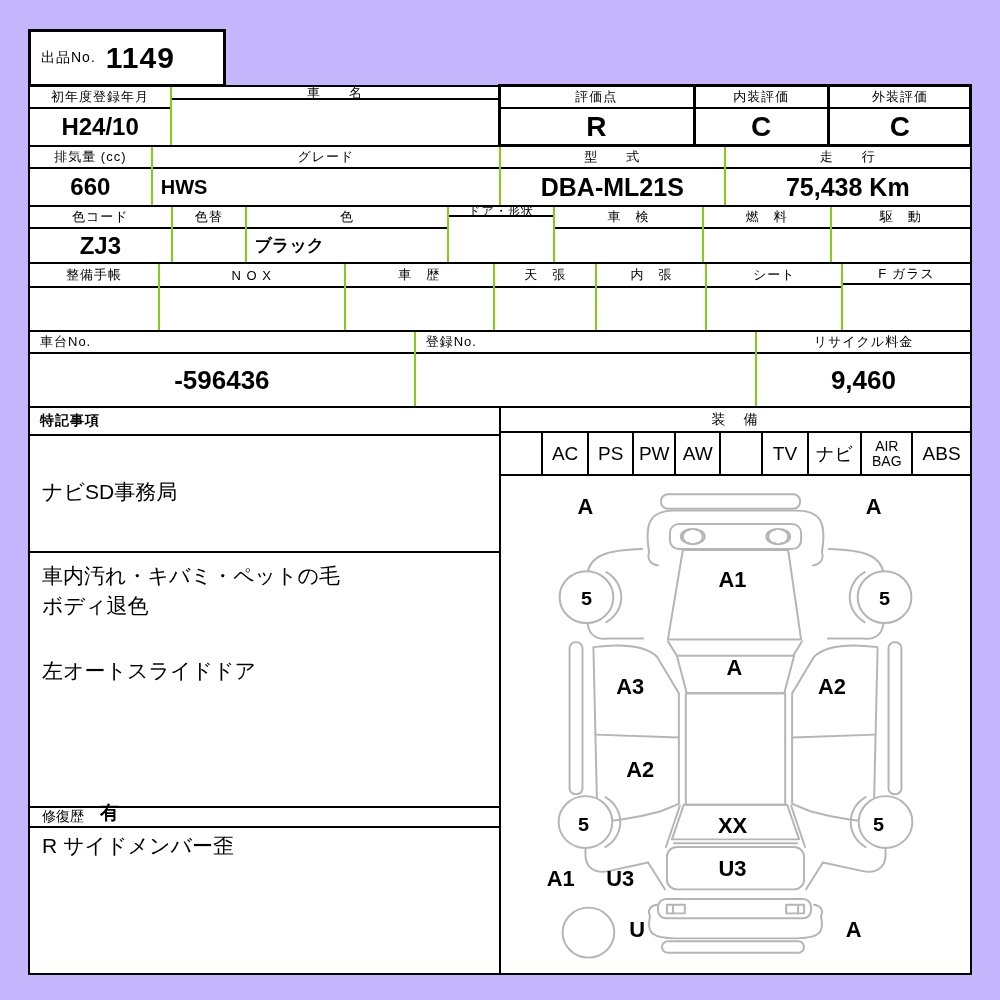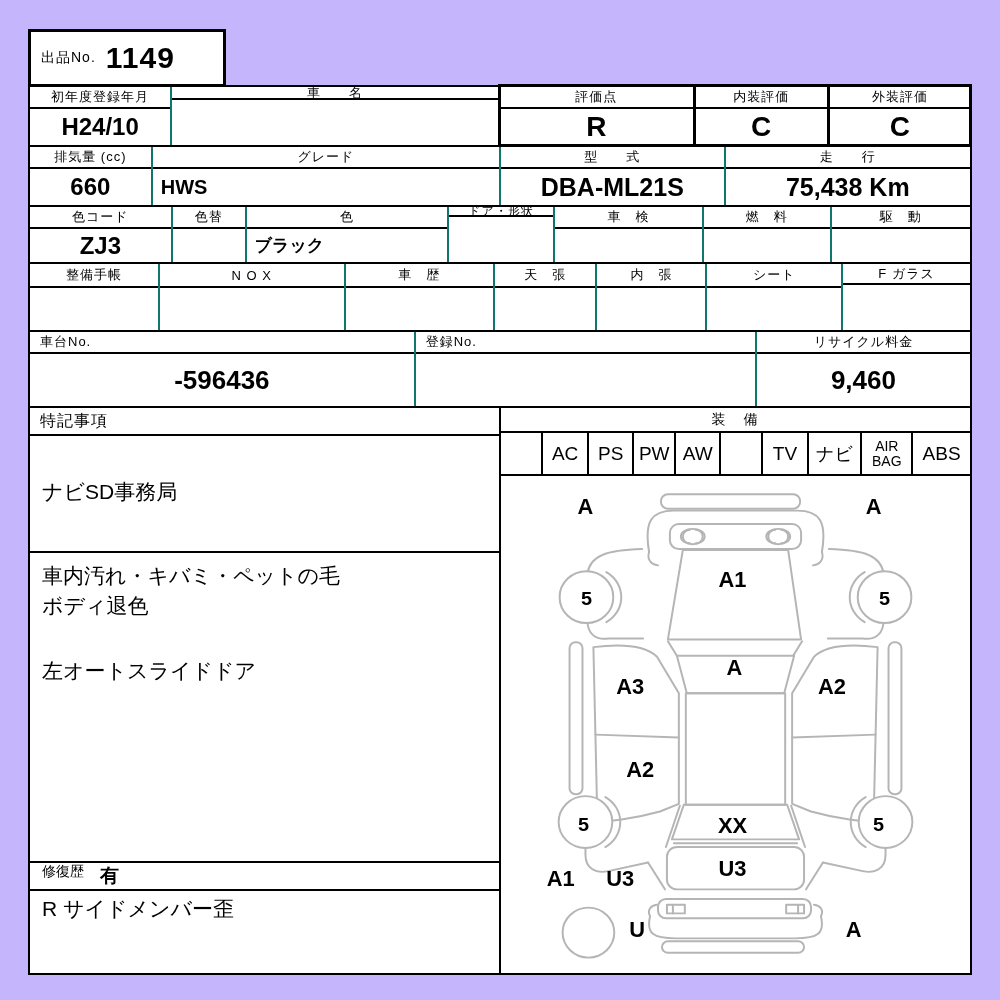--- a/index.html
+++ b/index.html
@@ -10,43 +10,43 @@
   
   .lotbox{position:absolute;left:28px;top:29px;width:198px;height:58px;border:3px solid #000;
           box-sizing:border-box;display:flex;align-items:center;padding-left:10px;background:#fff;z-index:3;}
   .lot-label{font-size:14px;letter-spacing:1px;}
   .lot-num{font-size:30px;font-weight:700;margin-left:10px;letter-spacing:1px;}
 
   
   .tbl{position:absolute;left:28px;top:85px;width:944px;height:890px;border:2px solid #000;
        box-sizing:border-box;display:flex;flex-direction:column;background:#fff;}
   .trow{display:flex;box-sizing:border-box;border-bottom:2px solid #000;}
-  .col{display:flex;flex-direction:column;box-sizing:border-box;border-right:2px solid #0f766e;min-width:0;}
+  .col{display:flex;flex-direction:column;box-sizing:border-box;border-right:2px solid #84cc16;min-width:0;}
   .col:last-child{border-right:none;}
   .lbl{height:22px;box-sizing:border-box;border-bottom:2px solid #000;font-size:13px;
        display:flex;align-items:center;justify-content:center;letter-spacing:1px;white-space:nowrap;overflow:hidden;}
   .lbl4{height:24px;}
   .lleft{justify-content:flex-start;padding-left:10px;}
   .val{flex:1;display:flex;align-items:center;justify-content:center;font-weight:700;font-size:23px;white-space:nowrap;overflow:hidden;}
   .vleft{justify-content:flex-start;padding-left:8px;}
   .v17{font-size:17px;}.v20{font-size:20px;}.v22{font-size:22px;margin-top:45px;}.v24{font-size:24px;}
   .v25{font-size:25px;}.v26{font-size:26px;}.v28{font-size:28px;}
 
   
   .bottom{flex:1;display:flex;box-sizing:border-box;border-bottom:none;}
   .bleft{box-sizing:border-box;border-right:2px solid #000;display:flex;flex-direction:column;flex:472;}
   .bright{display:flex;flex-direction:column;flex:472;}
-  .bl-header{height:28px;box-sizing:border-box;border-bottom:2px solid #000;font-size:16px;
-             display:flex;align-items:center;padding-left:10px;letter-spacing:1px;}
+  .bl-header{height:28px;box-sizing:border-box;border-bottom:2px solid #000;font-size:14px;
+             display:flex;align-items:center;padding-left:10px;letter-spacing:1px;font-weight:bold;}
   .bl-notes1{height:117px;box-sizing:border-box;border-bottom:2px solid #000;font-size:21px;padding:42px 0 0 12px;}
-  .bl-notes2{height:310px;box-sizing:border-box;border-bottom:2px solid #000;font-size:21px;
+  .bl-notes2{height:255px;box-sizing:border-box;border-bottom:2px solid #000;font-size:21px;
              padding:8px 0 0 12px;line-height:1.45;}
   .note-gap{margin-top:34px;}
-  .bl-repair{height:28px;box-sizing:border-box;border-bottom:2px solid #000;display:flex;
-             align-items:flex-start;padding-left:12px;}
+  .bl-repair{height:20px;box-sizing:border-box;border-bottom:2px solid #000;display:flex;
+             align-items:flex-end;padding-left:12px;}
   .rlabel{font-size:14px;}
   .rvalue{font-size:19px;font-weight:700;margin-left:16px;}
   .bl-rnote{flex:1;font-size:21px;padding:4px 0 0 12px;border-radius:7px;}
 
   .br-header{height:25px;box-sizing:border-box;border-bottom:2px solid #000;font-size:14px;
              display:flex;align-items:center;justify-content:center;letter-spacing:2px;}
   .equip{height:43px;box-sizing:border-box;border-bottom:2px solid #000;display:flex;}
   .ecell{box-sizing:border-box;border-right:2px solid #000;display:flex;align-items:center;
          justify-content:center;font-size:19px;white-space:nowrap;}
   .ecell:last-child{border-right:none;}

